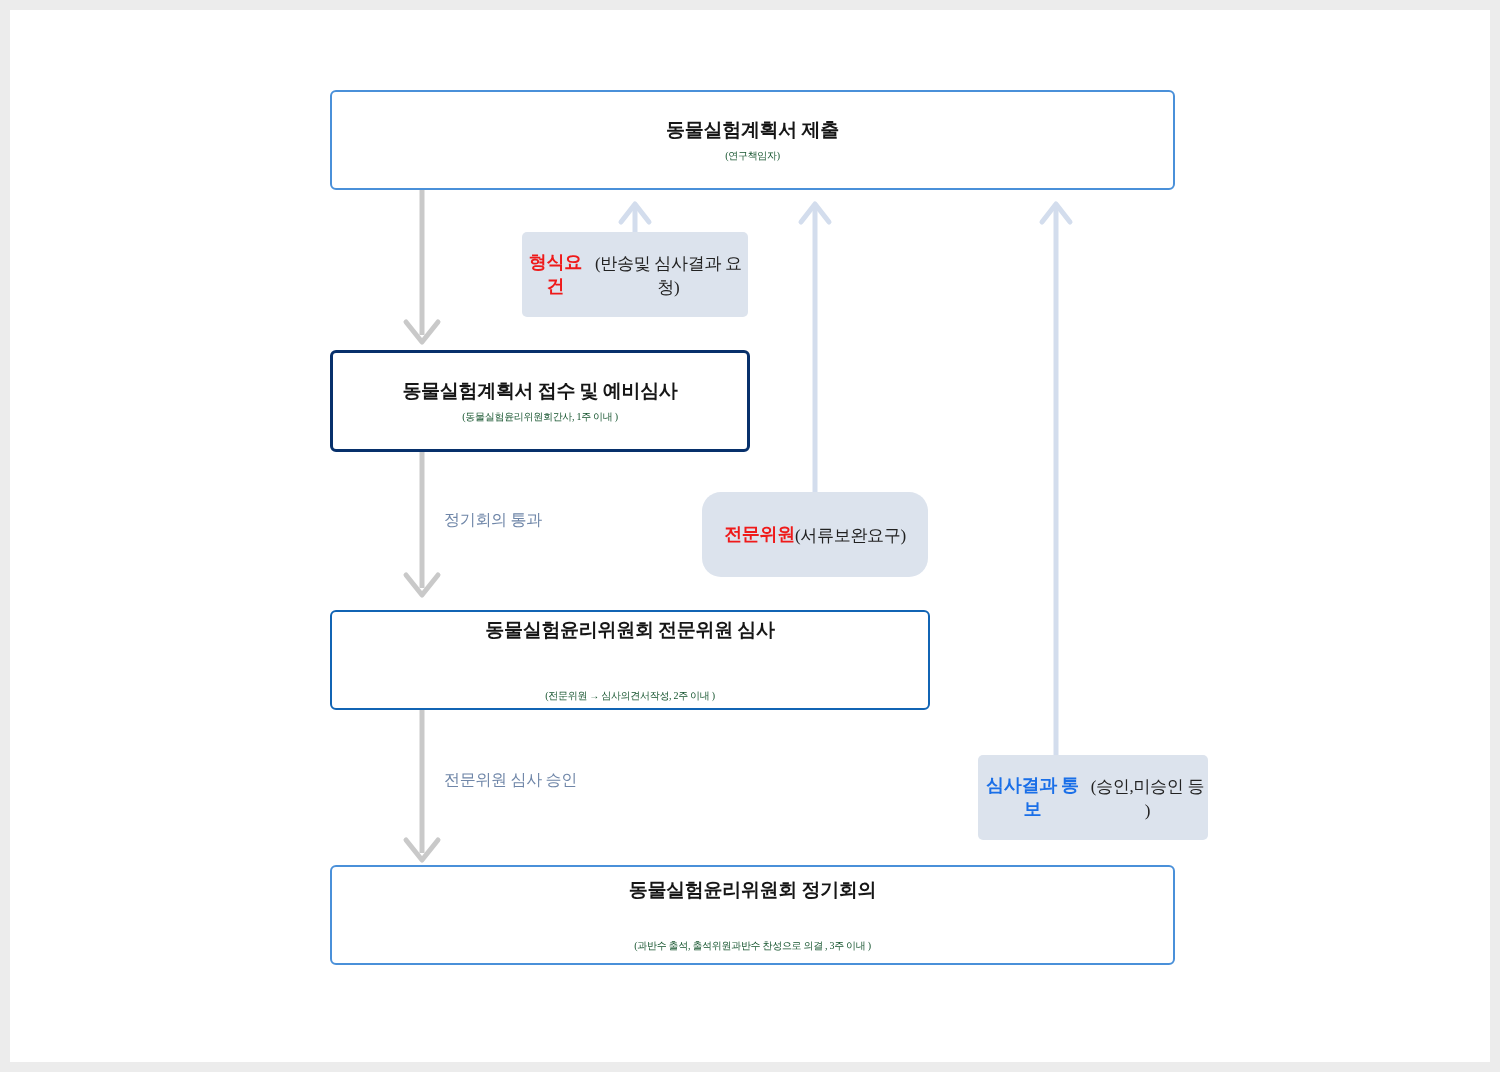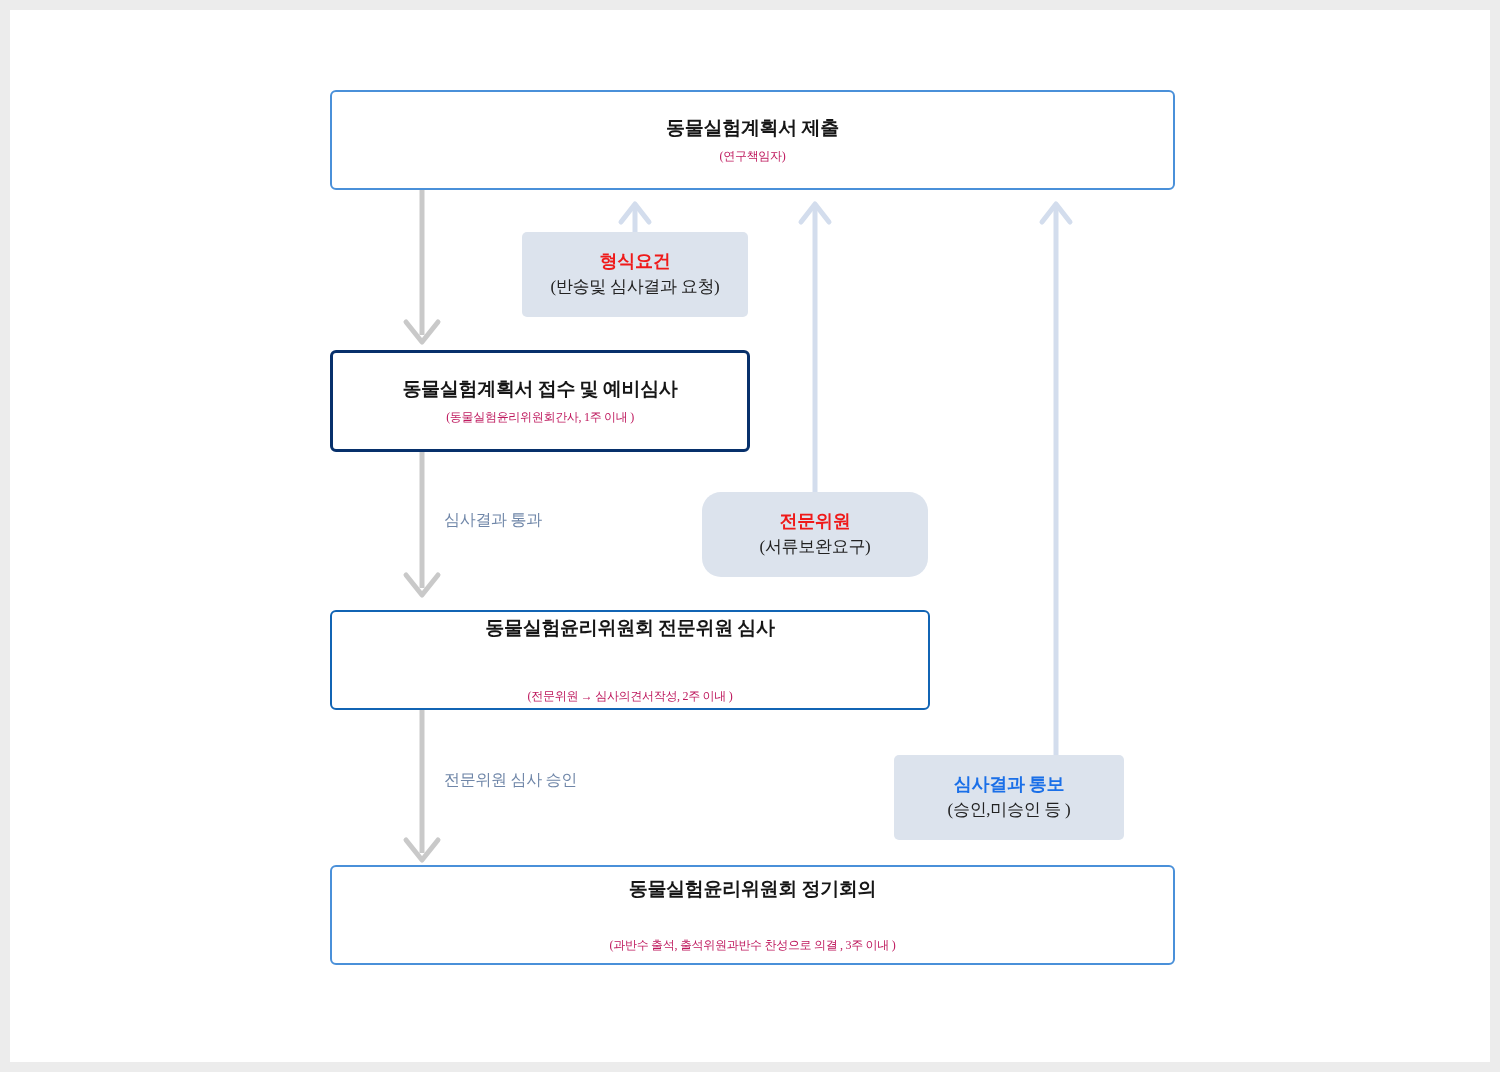--- a/index.html
+++ b/index.html
@@ -50,41 +50,41 @@
     z-index: 3;
   }
   .node .node-title {
     font-size: 19px;
     font-weight: bold;
     color: #161616;
     line-height: 1.35;
     letter-spacing: -0.3px;
   }
   .node .node-sub {
-    font-size: 12px;
+    font-size: 10px;
     font-weight: normal;
-    color: #be185d;
+    color: #14532d;
     line-height: 1.5;
     letter-spacing: -0.3px;
     margin-top: 6px;
   }
 
   
   .node.accent-light  { border: 2px solid #4a90d9; }
   .node.accent-navy   { border: 3px solid #07306b; }
   .node.accent-blue   { border: 2px solid #1164b4; }
 
   
   .note {
     position: absolute;
     box-sizing: border-box;
     background: #dce3ed;
     border-radius: 5px;
     display: flex;
-    flex-direction: column;
+    flex-direction: row;
     align-items: center;
     justify-content: center;
     text-align: center;
     z-index: 4;
   }
   .note .note-title {
     font-size: 18px;
     font-weight: bold;
     line-height: 1.3;
     letter-spacing: -0.3px;
@@ -184,23 +184,23 @@
     <div class="note" style="left:512px; top:222px; width:226px; height:85px;">
       <div class="note-title tone-red">형식요건</div>
       <div class="note-sub">(반송및 심사결과 요청)</div>
     </div>
 
     <div class="note" style="left:692px; top:482px; width:226px; height:85px;border-radius:19px;">
       <div class="note-title tone-red">전문위원</div>
       <div class="note-sub">(서류보완요구)</div>
     </div>
 
-    <div class="note" style="left:884px; top:745px; width:230px; height:85px;">
+    <div class="note" style="left:968px; top:745px; width:230px; height:85px;">
       <div class="note-title tone-blue">심사결과 통보</div>
       <div class="note-sub">(승인,미승인 등  )</div>
     </div>
 
-    <div class="edge-label" style="left:434px; top:500px;">심사결과 통과</div>
+    <div class="edge-label" style="left:434px; top:500px;">정기회의 통과</div>
 
     <div class="edge-label" style="left:434px; top:760px;">전문위원 심사 승인</div>
 
   </div>
 </div>
 
 </body></html>

